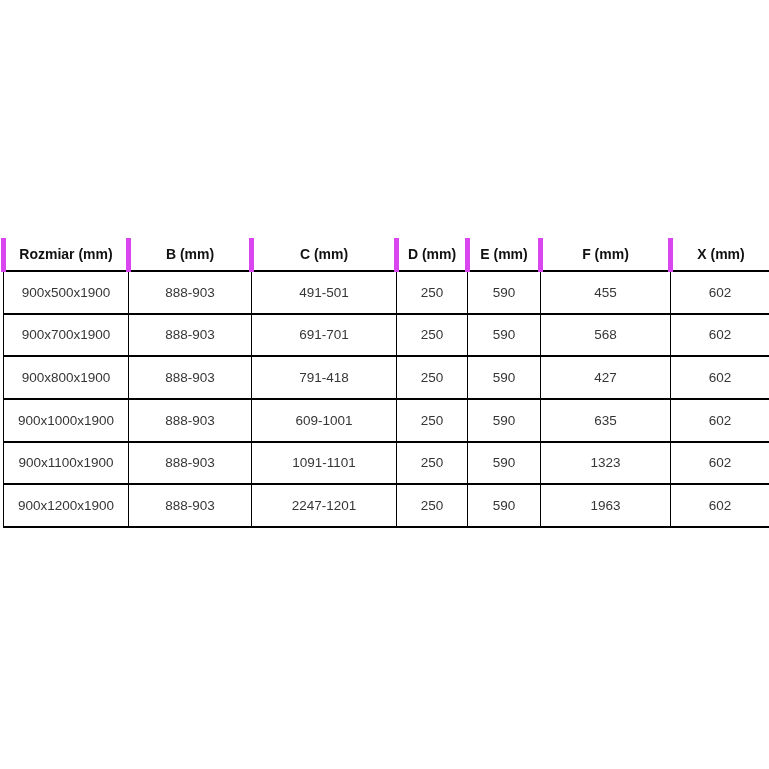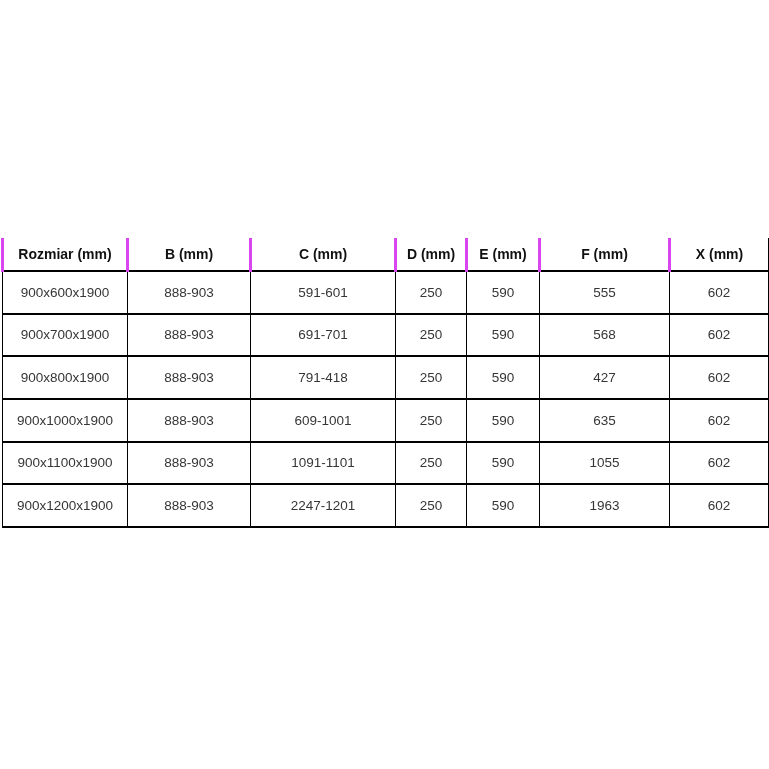--- a/index.html
+++ b/index.html
@@ -26,21 +26,21 @@
   }
   .spec-table th,
   .spec-table td {
     padding: 0 2px;
     text-align: center;
     vertical-align: middle;
     overflow: hidden;
     white-space: nowrap;
   }
   .spec-table th {
-    border-left: 3px solid #d946ef;
+    border-left: 5px solid #d946ef;
     border-right: 1px solid #000000;
     border-bottom: 2px solid #000000;
     border-top: none;
     font-size: 14px;
     font-weight: bold;
     color: #111111;
     height: 32px;
   }
   .spec-table td {
     border-left: 1px solid #000000;
@@ -73,26 +73,26 @@
         <th>B (mm)</th>
         <th>C (mm)</th>
         <th>D (mm)</th>
         <th>E (mm)</th>
         <th>F (mm)</th>
         <th>X (mm)</th>
       </tr>
     </thead>
     <tbody>
         <tr>
-          <td>900x600x1900</td>
+          <td>900x500x1900</td>
           <td>888-903</td>
-          <td>591-601</td>
+          <td>491-501</td>
           <td>250</td>
           <td>590</td>
-          <td>555</td>
+          <td>455</td>
           <td>602</td>
         </tr>
         <tr>
           <td>900x700x1900</td>
           <td>888-903</td>
           <td>691-701</td>
           <td>250</td>
           <td>590</td>
           <td>568</td>
           <td>602</td>
@@ -114,21 +114,21 @@
           <td>590</td>
           <td>635</td>
           <td>602</td>
         </tr>
         <tr>
           <td>900x1100x1900</td>
           <td>888-903</td>
           <td>1091-1101</td>
           <td>250</td>
           <td>590</td>
-          <td>1055</td>
+          <td>1323</td>
           <td>602</td>
         </tr>
         <tr>
           <td>900x1200x1900</td>
           <td>888-903</td>
           <td>2247-1201</td>
           <td>250</td>
           <td>590</td>
           <td>1963</td>
           <td>602</td>

